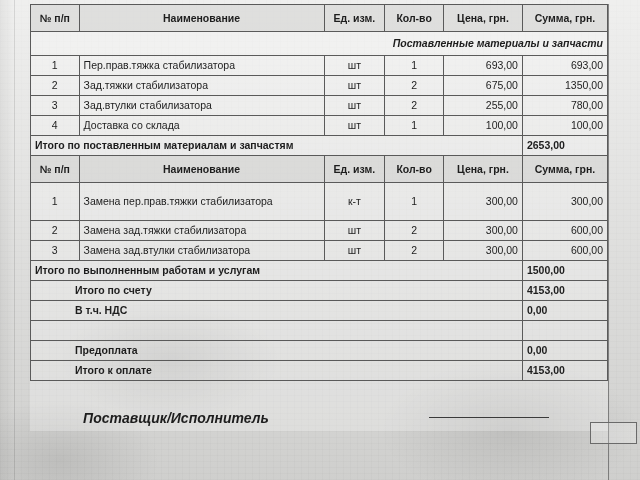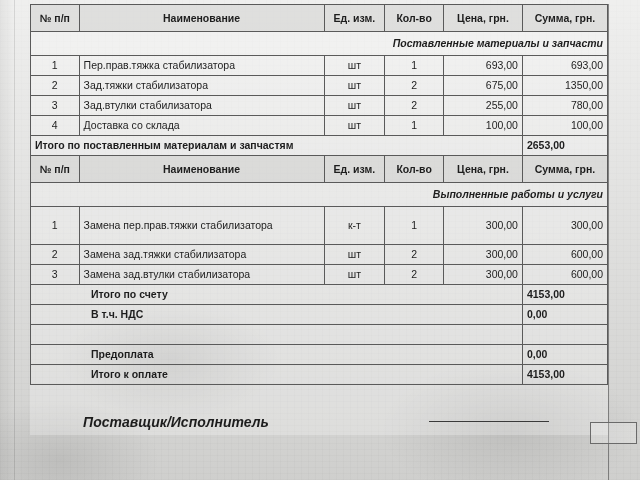--- a/index.html
+++ b/index.html
@@ -66,21 +66,21 @@
     font-weight: bold;
     text-align: right;
     font-size: 11px;
     height: 19px;
   }
   td.total-label {
     font-weight: bold;
     text-align: left;
     font-size: 11px;
   }
-  td.total-label.indent { padding-left: 60px; }
+  td.total-label.indent { padding-left: 44px; }
   td.total-val {
     font-weight: bold;
     text-align: left;
     font-size: 11px;
   }
   .nb { border: none !important; }
   .row-h { height: 20px; }
   .row-tall { height: 38px; }
   .supplier {
     font-style: italic;
@@ -197,23 +197,20 @@
 
       <tr>
         <th class="hdr">№ п/п</th>
         <th class="hdr">Наименование</th>
         <th class="hdr">Ед. изм.</th>
         <th class="hdr">Кол-во</th>
         <th class="hdr">Цена, грн.</th>
         <th class="hdr">Сумма, грн.</th>
       </tr>
 
-      <tr>
-        <td class="sect" colspan="6">Выполненные работы и услуги</td>
-      </tr>
 
       <tr class="row-tall">
         <td class="c">1</td>
         <td class="l">Замена пер.прав.тяжки стабилизатора</td>
         <td class="c">к-т</td>
         <td class="c">1</td>
         <td class="r">300,00</td>
         <td class="r">300,00</td>
       </tr>
       <tr class="row-h">
@@ -226,20 +223,24 @@
       </tr>
       <tr class="row-h">
         <td class="c">3</td>
         <td class="l">Замена зад.втулки стабилизатора</td>
         <td class="c">шт</td>
         <td class="c">2</td>
         <td class="r">300,00</td>
         <td class="r">600,00</td>
       </tr>
 
+      <tr class="row-h">
+        <td class="total-label" colspan="5">Итого по выполненным работам и услугам</td>
+        <td class="total-val">1500,00</td>
+      </tr>
 
       <tr class="row-h">
         <td class="total-label indent" colspan="5">Итого по счету</td>
         <td class="total-val">4153,00</td>
       </tr>
       <tr class="row-h">
         <td class="total-label indent" colspan="5">В т.ч. НДС</td>
         <td class="total-val">0,00</td>
       </tr>
       <tr class="row-h">

